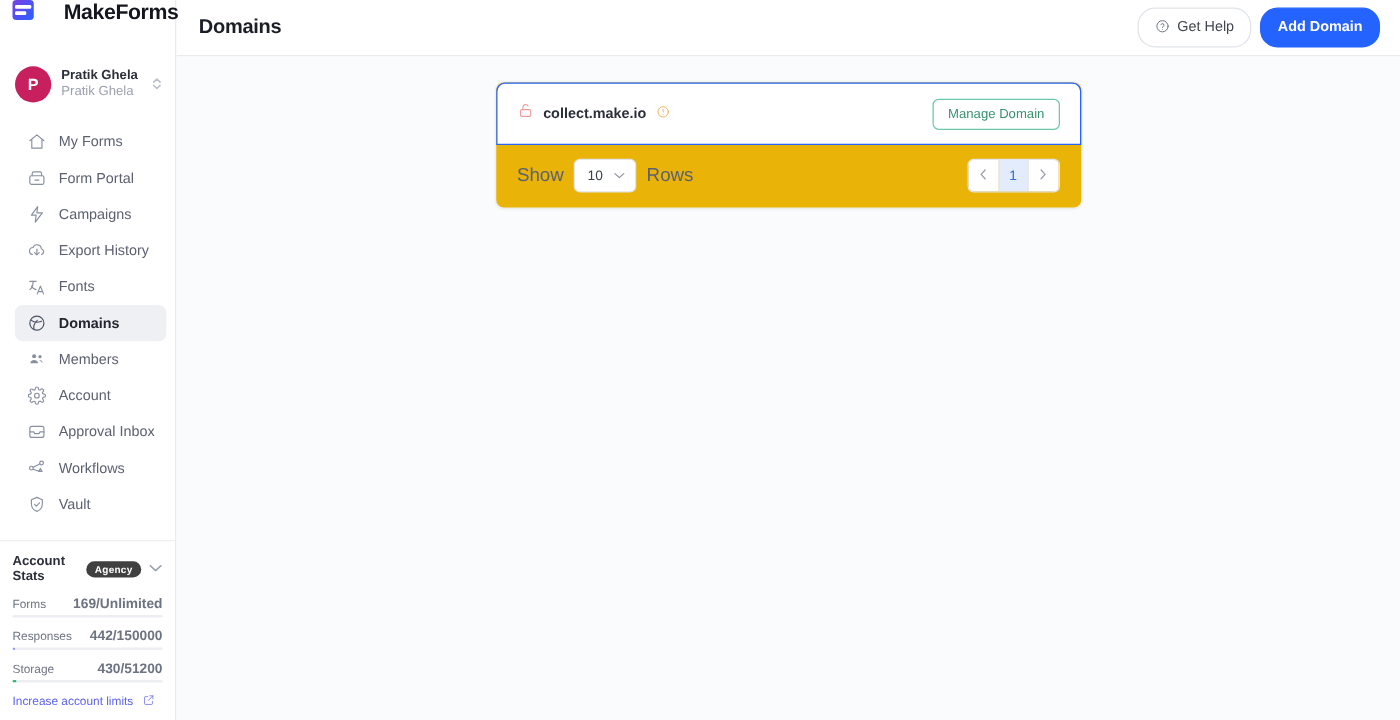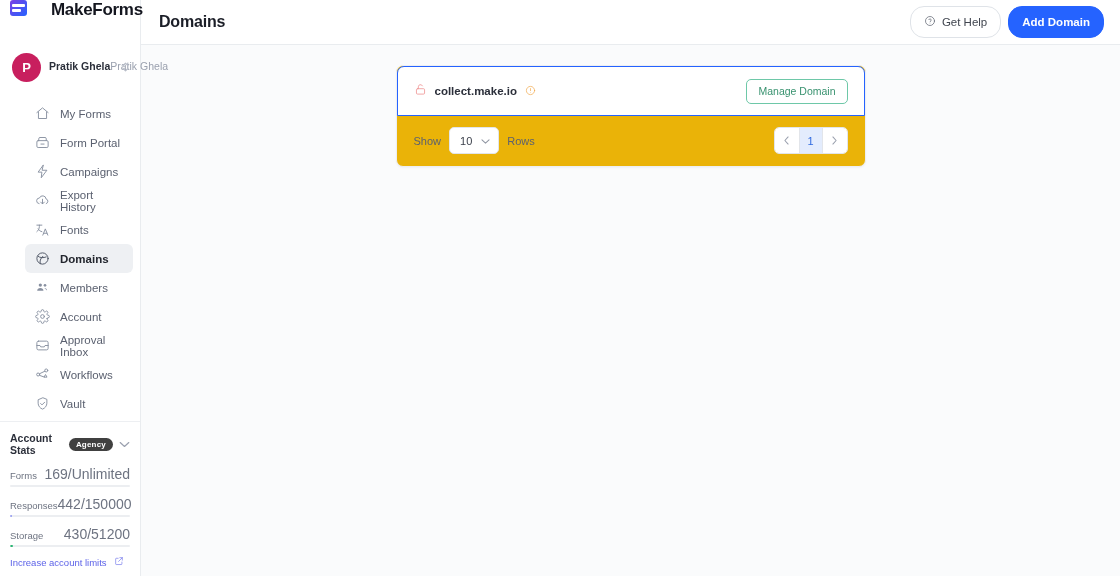--- a/index.html
+++ b/index.html
@@ -39,26 +39,26 @@
   .profile {
     display: flex; align-items: center; gap: 8px;
     padding: 6px 10px 10px 12px; height: 48px;
   }
   .avatar {
     width: 29px; height: 29px; border-radius: 50%;
     background: #c81f5e; color: #fff;
     display: flex; align-items: center; justify-content: center;
     font-size: 13px; font-weight: 600; flex: 0 0 auto;
   }
-  .profile-text { display: flex; flex-direction: row; line-height: 1.25; flex: 1 1 auto; min-width: 0; }
+  .profile-text { display: flex; flex-direction: column; line-height: 1.25; flex: 1 1 auto; min-width: 0; }
   .profile-name { font-size: 10.5px; font-weight: 700; color: #2b2f3a; white-space: nowrap; }
   .profile-sub  { font-size: 10.5px; font-weight: 400; color: #9aa0ae; white-space: nowrap; }
   .profile-chev { color: #b9bec9; font-size: 9px; line-height: 1; display:flex; flex-direction:column; }
 
-  .nav { padding: 6px 7px 0 1px; flex: 1 1 auto; margin-left: 24px; }
+  .nav { padding: 6px 7px 0 12px; flex: 1 1 auto; }
   .nav-item {
     display: flex; align-items: center; gap: 10px;
     height: 29px; padding: 0 9px; border-radius: 6px;
     color: #5b6170; font-size: 11.5px; cursor: pointer;
     margin-bottom: 0px;
   }
   .nav-item .ico { width: 16px; height: 16px; flex: 0 0 16px; display: flex; align-items: center; justify-content: center; }
   .nav-item .ico svg { width: 15px; height: 15px; stroke: #8890a0; fill: none; stroke-width: 1.5; stroke-linecap: round; stroke-linejoin: round; }
   .nav-item.active { background: #eef0f3; color: #23262e; font-weight: 600; }
   .nav-item.active .ico svg { stroke: #4a5160; }
@@ -71,21 +71,21 @@
   .stats-head { display: flex; align-items: center; gap: 6px; margin-bottom: 10px; }
   .stats-title { font-size: 10.5px; font-weight: 700; color: #2b2f3a; }
   .badge-agency {
     background: #404040; color: #fff; font-size: 8px; font-weight: 600;
     border-radius: 9px; padding: 2px 7px; letter-spacing: .2px;
   }
   .stats-chev { margin-left: auto; color: #9aa0ae; font-size: 10px; }
   .stat-row { margin-bottom: 9px; }
   .stat-line { display: flex; justify-content: space-between; align-items: baseline; margin-bottom: 3px; }
   .stat-label { font-size: 9.5px; color: #6d7381; }
-  .stat-value { font-size: 14px; color: #6d7381; }
+  .stat-value { font-size: 11px; color: #6d7381; font-weight: bold; }
   .stat-track { height: 2px; background: #eceef1; border-radius: 2px; overflow: hidden; }
   .stat-fill { height: 100%; border-radius: 2px; }
   .limits-link {
     display: flex; align-items: center; gap: 7px;
     font-size: 9.5px; color: #5d63e8; cursor: pointer; margin-top: 2px;
   }
   .limits-link svg { width: 10px; height: 10px; stroke: #5d63e8; fill: none; stroke-width: 1.4; stroke-linecap: round; stroke-linejoin: round; }
 
   
   .main { flex: 1 1 auto; display: flex; flex-direction: column; background: #fafbfc; }
@@ -129,21 +129,21 @@
     font-size: 10.5px; font-weight: 500; cursor: pointer;
     display: inline-flex; align-items: center; position: relative; z-index: 1;
   }
 
   .card-footer {
     display: flex; align-items: center;
     height: 50px; padding: 0 16px;
     border: 1px solid transparent; border-top: none;
   }
   .show-group { display: flex; align-items: center; gap: 8px; }
-  .show-label { font-size: 11px; color: #5b6170; }
+  .show-label { font-size: 15px; color: #5b6170; }
   .rows-select {
     height: 27px; min-width: 45px; border: 1px solid #e2e5ea; border-radius: 5px;
     background: #fff; display: inline-flex; align-items: center; gap: 9px;
     padding: 0 8px 0 10px; cursor: pointer;
   }
   .rows-select .val { font-size: 11px; color: #3a3f4a; }
   .rows-select svg { width: 9px; height: 9px; stroke: #8e94a1; fill: none; stroke-width: 1.6; stroke-linecap: round; stroke-linejoin: round; }
 
   .pager { margin-left: auto; display: flex; align-items: center; border: 1px solid #e2e5ea; border-radius: 5px; overflow: hidden; height: 27px; }
   .pg {

